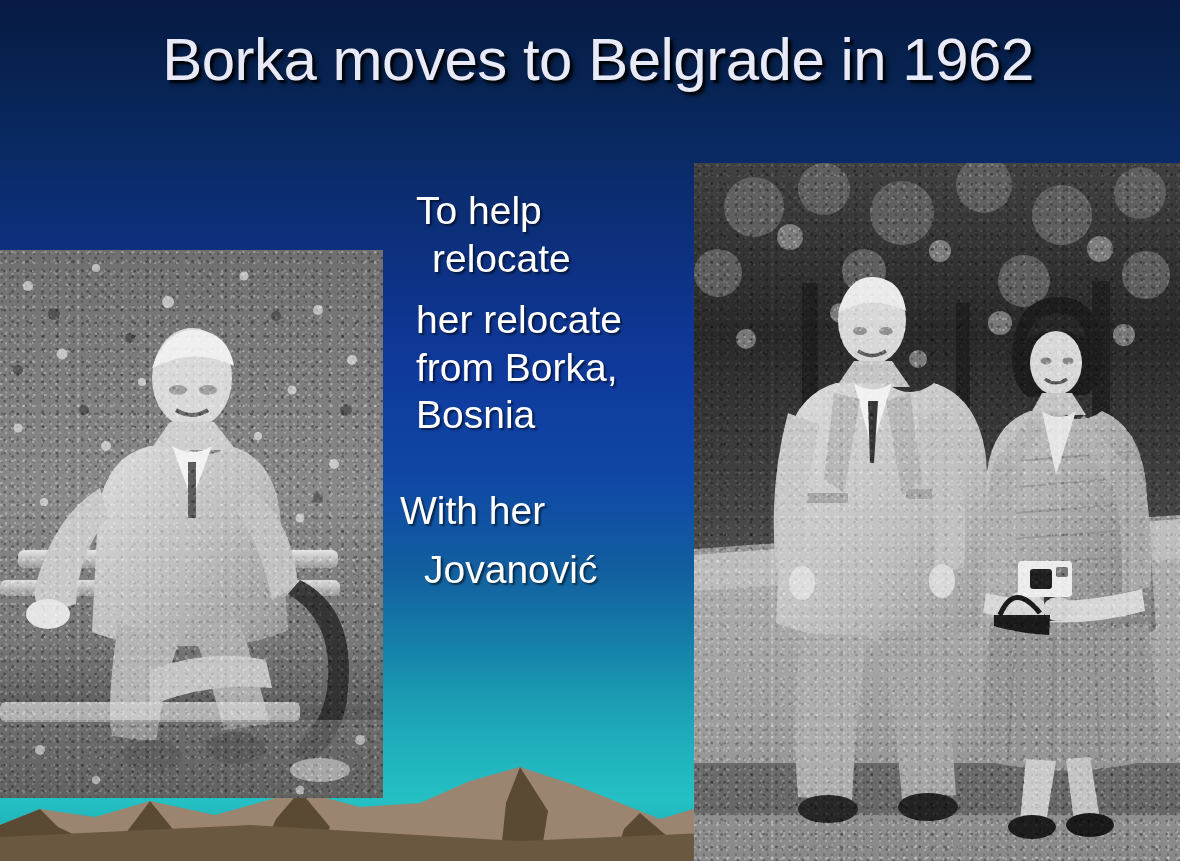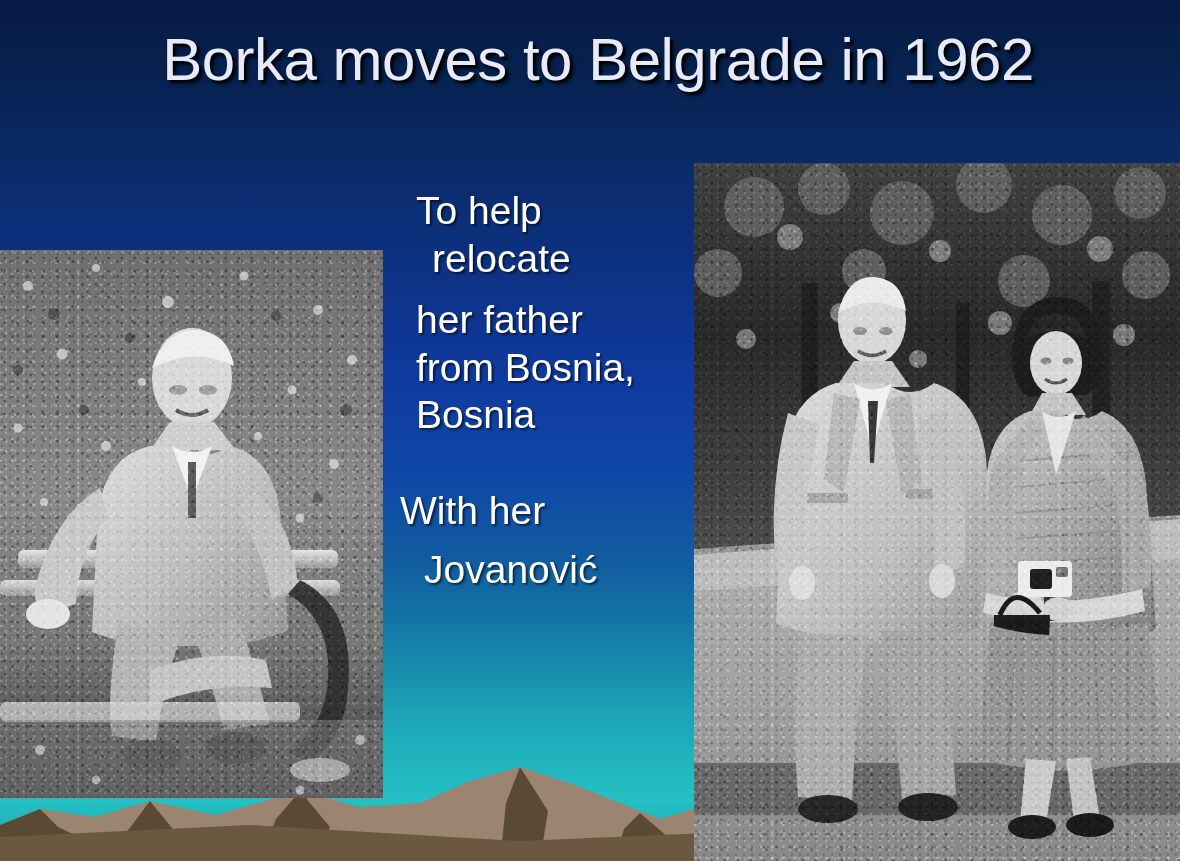--- a/index.html
+++ b/index.html
@@ -96,22 +96,22 @@
 <div id="slide">
 
   <div id="title">Borka moves to Belgrade in 1962</div>
 
   <div id="body-col">
 
     <div class="para">
       <span class="ln ind-0">To help</span>
       <span class="ln ind-1">relocate</span>
       <div style="height:14px"></div>
-      <span class="ln ind-0">her father</span>
-      <span class="ln ind-0">from Bosnia,</span>
+      <span class="ln ind-0">her relocate</span>
+      <span class="ln ind-0">from Borka,</span>
       <span class="ln ind-0">Bosnia</span>
     </div>
 
     <div class="gap"></div>
 
     <div class="para">
       <span class="ln">With her</span>
       <div style="height:12px"></div>
       <span class="ln ind-3">Jovanović</span>
     </div>

